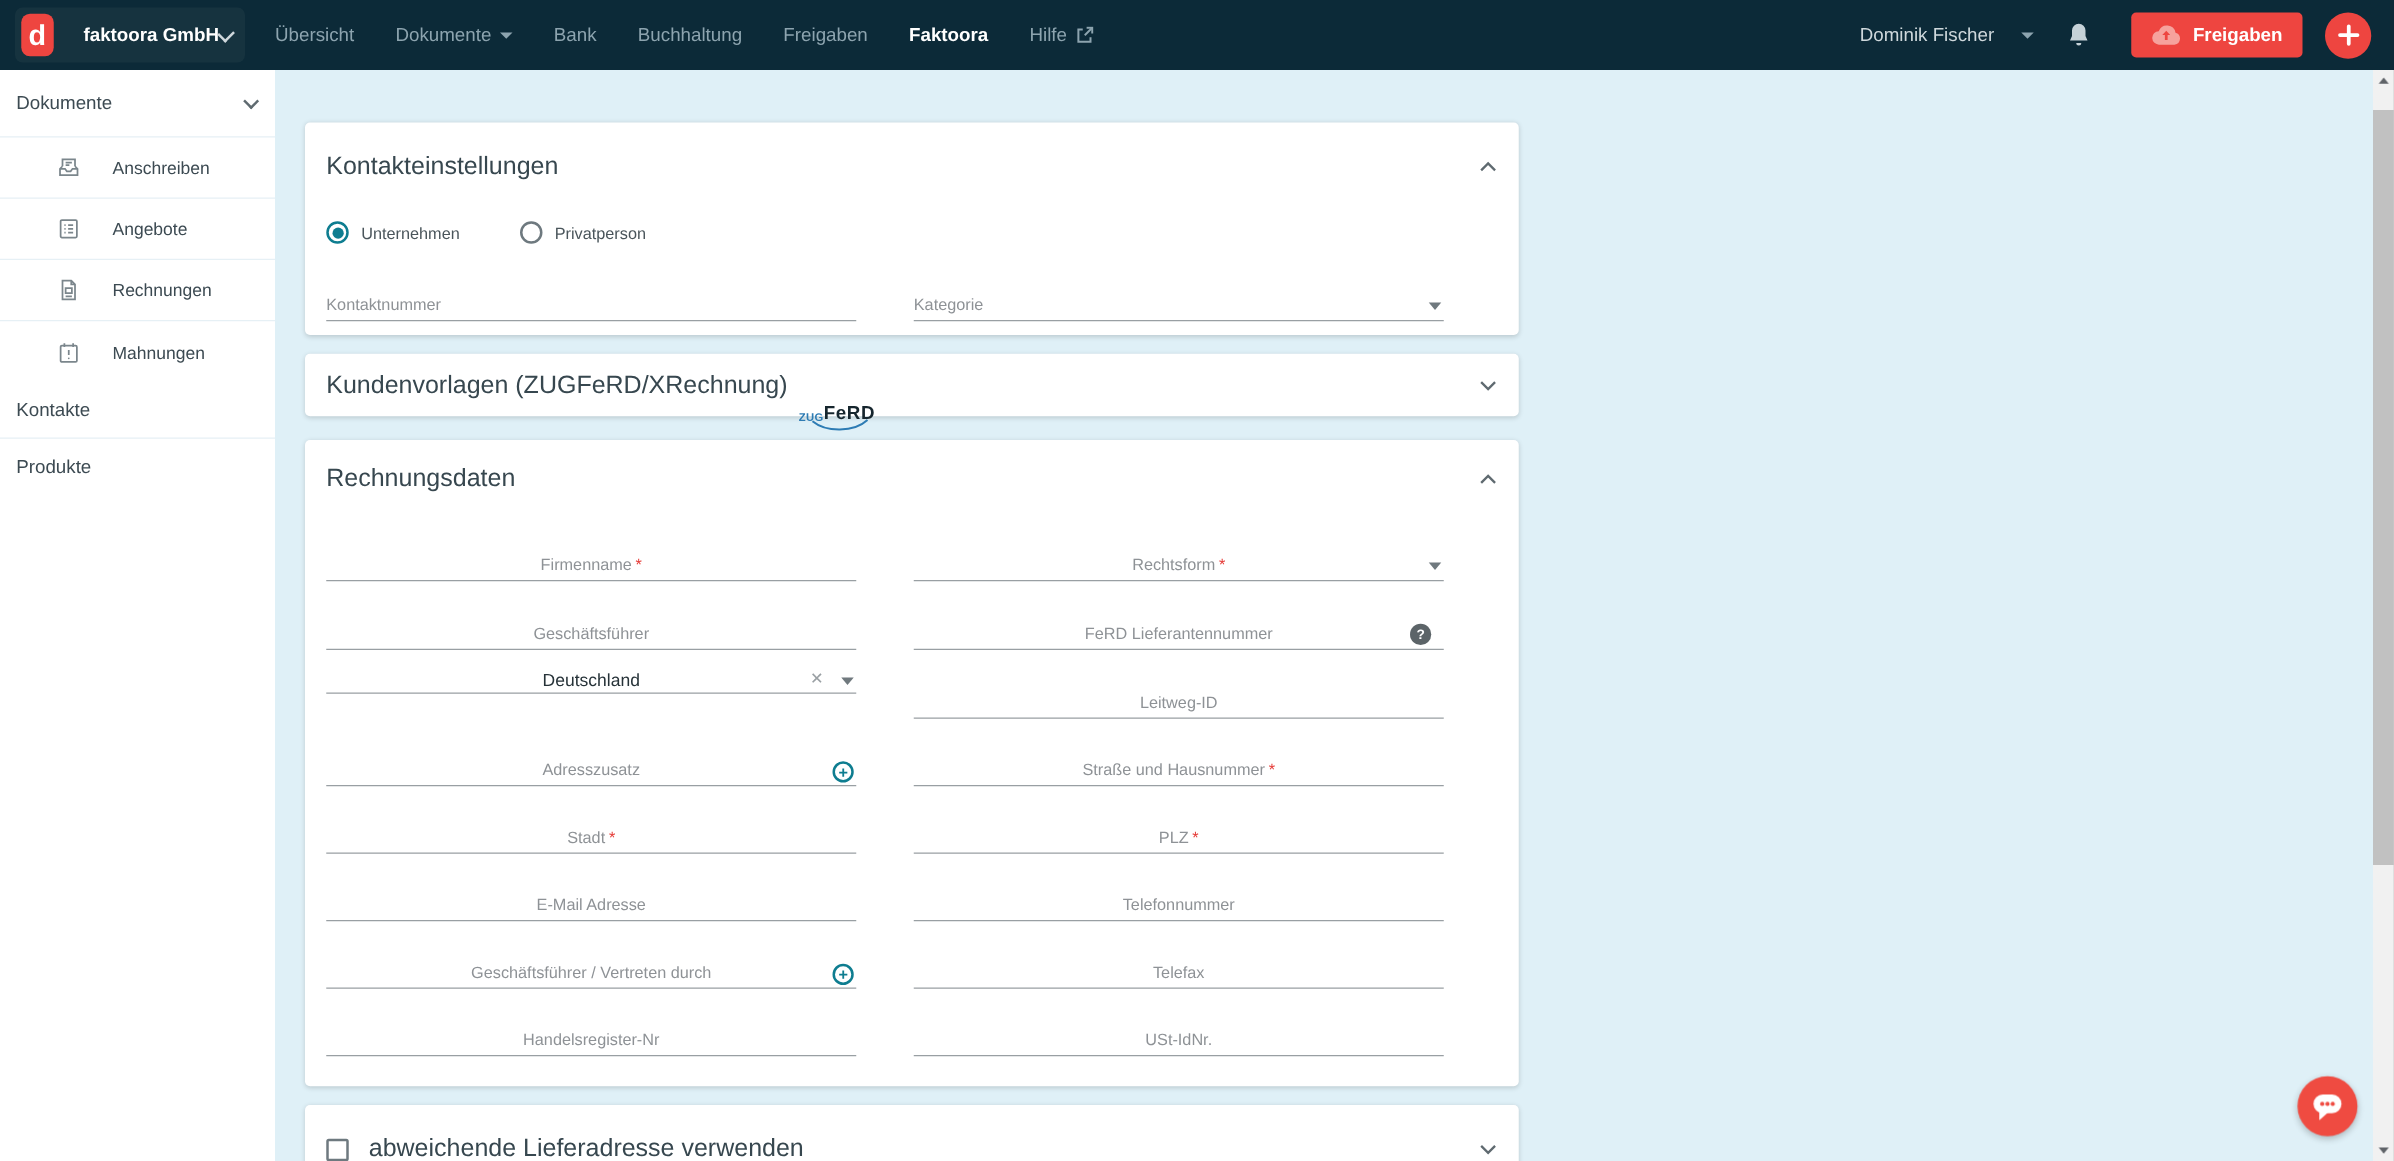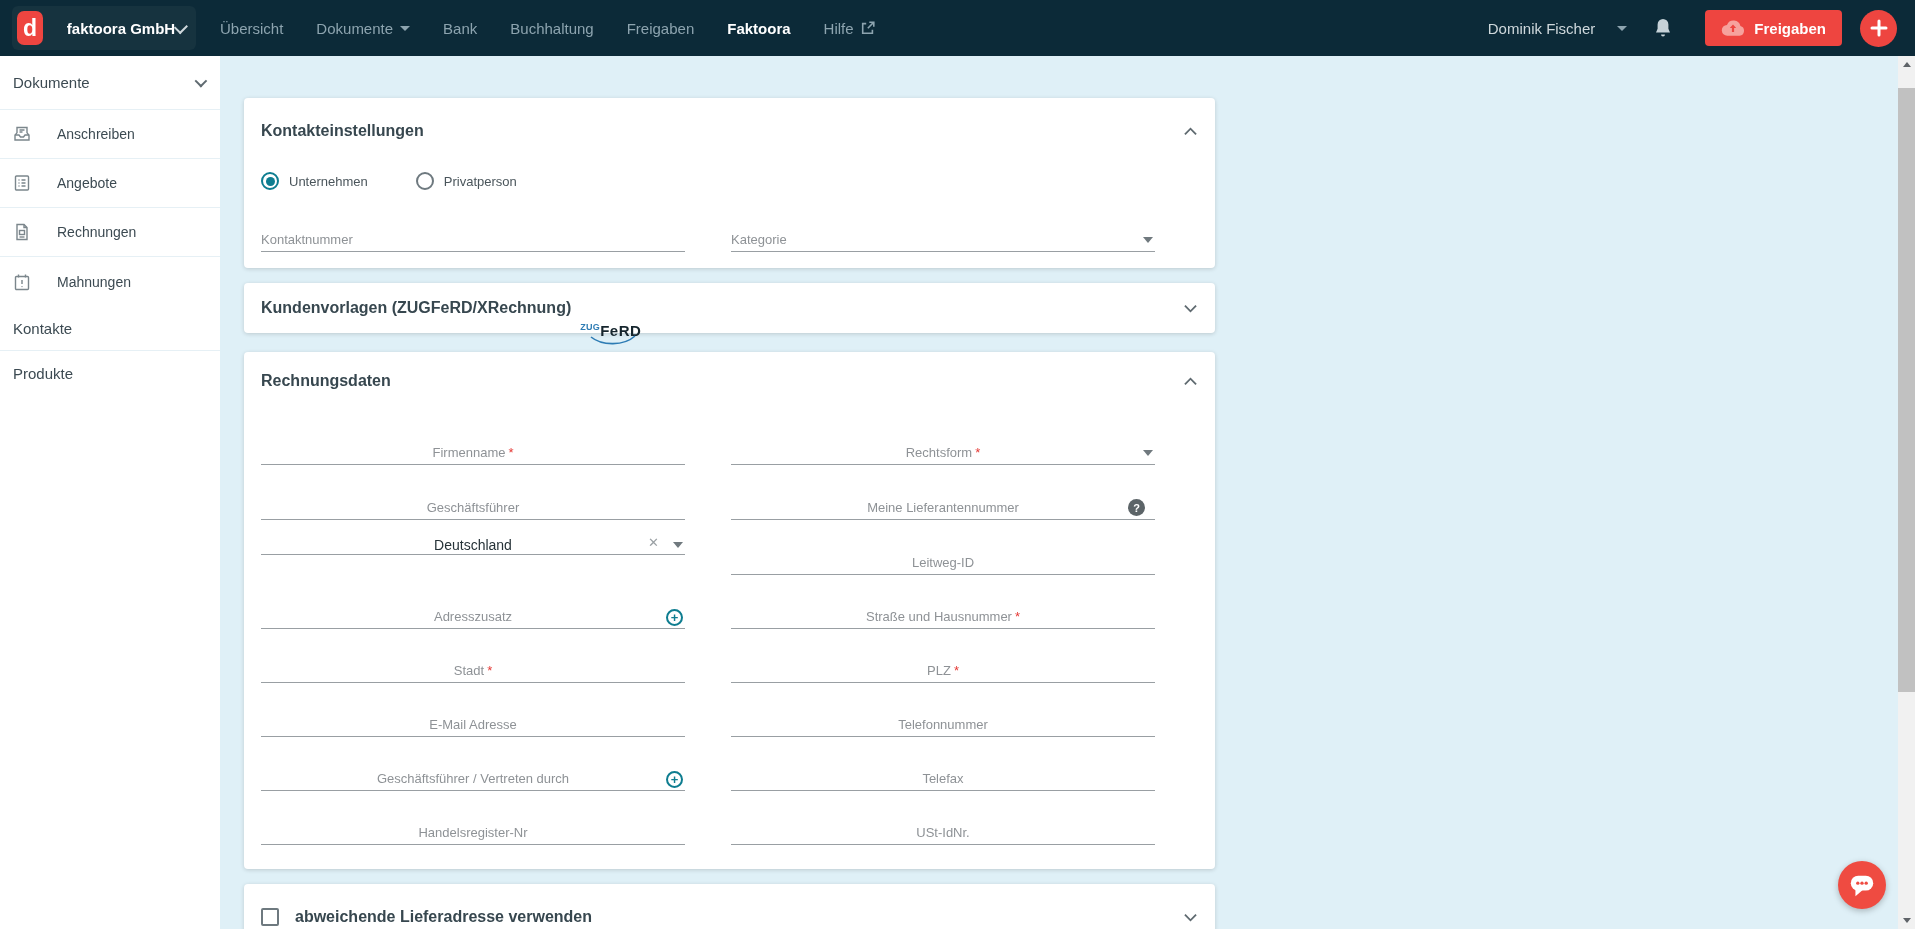--- a/index.html
+++ b/index.html
@@ -34,36 +34,36 @@
     background:#ee4540; border:none; border-radius:4px; padding:0 16px; color:#fff;
     font-size:15px; font-weight:bold; font-family:inherit; cursor:pointer; }
   .plus-btn { margin-left:18px; width:37px; height:37px; border-radius:50%; background:#ee4540;
     border:none; display:flex; align-items:center; justify-content:center; cursor:pointer; }
 
   
   .sidebar { position:fixed; top:56px; left:0; width:220px; bottom:0; background:#fff; z-index:20; }
   .side-head { height:54px; display:flex; align-items:center; justify-content:space-between;
     padding:0 16px 0 13px; border-bottom:1px solid #e6f0f5; color:#3c4a52; font-size:15px; cursor:pointer; }
   .side-head .chev { border-color:#5f6a70; width:9px; height:9px; }
-  .side-item { height:49px; display:flex; align-items:center; padding-left:12px;
+  .side-item { height:49px; display:flex; align-items:center; padding-left:45px;
     color:#3c4a52; font-size:14px; cursor:pointer; }
   .side-item.bordered { border-bottom:1px solid #e6f0f5; }
   .side-icon { width:20px; height:20px; color:#7b868c; flex:0 0 auto; display:flex; }
   .side-item span.lbl { margin-left:25px; }
   .side-link { height:45px; display:flex; align-items:center; padding-left:13px;
     color:#3c4a52; font-size:15px; cursor:pointer; }
   .side-link.bordered { border-bottom:1px solid #e6f0f5; }
 
   
   .content { position:absolute; top:56px; left:220px; right:17px; bottom:0;
     background:#dff0f7; padding:42px 0 0 24px; overflow:hidden; }
   .card { width:971px; background:#fff; border-radius:4px;
     box-shadow:0 1px 4px rgba(0,0,0,.16); position:relative; }
   .card-head { display:flex; align-items:center; justify-content:space-between; }
-  .card-title { font-size:16px; font-weight:bold; color:#37474f; }
+  .card-title { font-size:20px; font-weight:normal; color:#37474f; }
   .chev-btn { background:none; border:none; cursor:pointer; padding:2px; display:flex; }
   .chev-ic { width:13px; height:13px; }
 
   
   .mfield { position:relative; height:22px; border-bottom:1px solid #999fa3; cursor:text; }
   .flabel { font-size:13px; color:#8e9296; }
   .req { font-size:13px; color:#e53935; margin-left:3px; }
   .fvalue { font-size:14px; color:#263238; }
   .tri-down { position:absolute; right:2px; bottom:8px; width:0; height:0;
     border-left:5px solid transparent; border-right:5px solid transparent;
@@ -84,21 +84,21 @@
   .radio-opt + .radio-opt { margin-left:36px;padding-left:12px; }
   .radio-circle { width:18px; height:18px; border:2px solid #6e797f; border-radius:50%;
     display:flex; align-items:center; justify-content:center; }
   .radio-circle.on { border-color:#0e7d90; }
   .radio-dot { width:9px; height:9px; background:#0e7d90; border-radius:50%; }
   .radio-lbl { margin-left:10px; font-size:13px; color:#4a555b; }
   .fgrid { margin-top:40px; display:grid; grid-template-columns:424px 424px; column-gap:46px; }
 
   
   .card2 { height:50px; display:flex; align-items:center; padding:0 16px 0 17px; margin-bottom:19px; }
-  .zugferd { position:relative; margin-left:9px; display:flex; align-items:flex-start; padding-bottom:2px;margin-top:46px; }
+  .zugferd { position:relative; margin-left:9px; display:flex; align-items:flex-end; padding-bottom:2px;margin-top:46px; }
   .zf-small { font-size:9px; color:#2e7cb4; font-weight:bold; letter-spacing:.3px; }
   .zf-big { font-size:15px; color:#16262e; font-weight:bold; letter-spacing:.5px; }
   .zf-arc { position:absolute; left:10px; bottom:-6px; }
 
   
   .card3 { height:517px; padding:17px 16px 1px 17px; margin-bottom:15px;text-align:center; }
   .card3 .card-head { margin-top:3px; }
   .card3 .mfield { position:absolute; width:424px; }
   .mfield.select { height:19px; }
 
@@ -326,21 +326,21 @@
     </div>
     <div class="mfield" style="left:487px;top:91px">
       <span class="flabel">Rechtsform</span><span class="req">*</span>
       <span class="tri-down"></span>
     </div>
 
     <div class="mfield" style="left:17px;top:471px">
       <span class="flabel">Handelsregister-Nr</span>
     </div>
     <div class="mfield" style="left:487px;top:146px">
-      <span class="flabel">Meine Lieferantennummer</span>
+      <span class="flabel">FeRD Lieferantennummer</span>
       <span class="help-circle">?</span>
     </div>
     <div class="mfield" style="left:487px;top:201px">
       <span class="flabel">Leitweg-ID</span>
     </div>
     <div class="mfield" style="left:487px;top:255px">
       <span class="flabel">Straße und Hausnummer</span><span class="req">*</span>
     </div>
     <div class="mfield" style="left:487px;top:309px">
       <span class="flabel">PLZ</span><span class="req">*</span>

